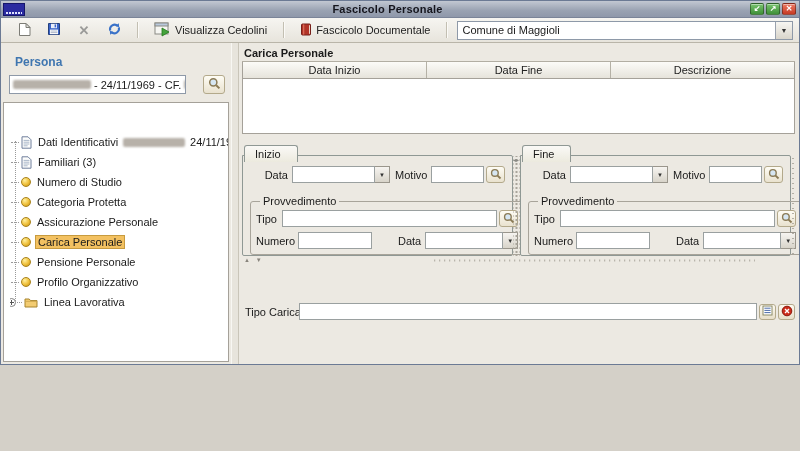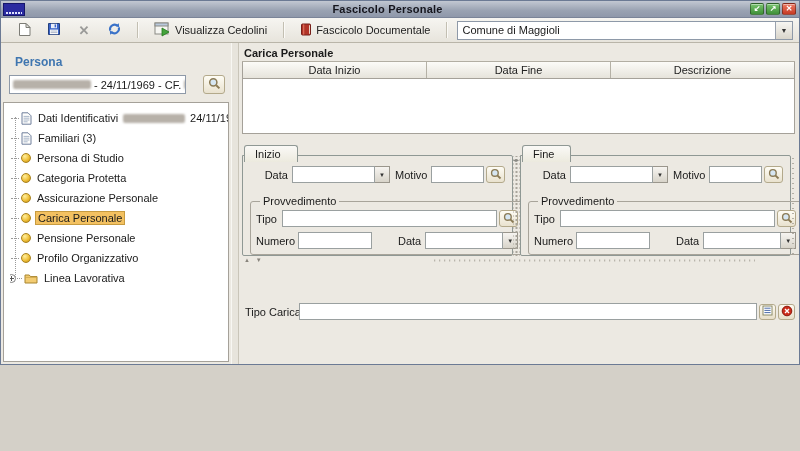--- a/index.html
+++ b/index.html
@@ -30,21 +30,21 @@
   .content { flex:1; display:flex; min-height:0; }
 
   
   .sidebar { width:230px; flex:0 0 230px; display:flex; flex-direction:column; background:#ece9e2; padding:0 2px 2px 2px; }
   .persona { color:#3f76b0; font-weight:bold; font-size:12px; margin:12px 0 6px 12px; }
   .searchrow { display:flex; align-items:center; margin:0 4px 8px 6px; gap:17px; }
   .personfield { flex:1; height:19px; background:#fff; border:1px solid #8e99a8; display:flex; align-items:center; padding:0 3px; gap:3px; overflow:hidden; white-space:nowrap; }
   .blur { display:inline-block; height:9px; background:#b7b1a9; border-radius:2px; filter:blur(1.3px); flex:0 0 auto; }
   .lensbtn { width:22px; height:19px; border:1px solid #b3a98b; border-radius:3px; background:linear-gradient(#fefcf4,#e9e2cf); display:flex; align-items:center; justify-content:center; cursor:default; }
   .treepanel { flex:1; background:#fff; border:1px solid #a5a199; position:relative; padding:5px 0 0 6px; overflow:hidden; }
-  .tree { position:relative; }
+  .tree { position:relative;margin-top:24px; }
   .tree::before { content:""; position:absolute; left:5px; top:9px; height:160px; border-left:1px dotted #9a9a9a; }
   .ti { height:20px; display:flex; align-items:center; white-space:nowrap; overflow:hidden; cursor:default; }
   .conn { width:8px; flex:0 0 8px; border-top:1px dotted #9a9a9a; margin-left:1px; }
   .ti .ico { margin:0 4px 0 2px; flex:0 0 auto; display:flex; }
   .ball { width:10px; height:10px; border-radius:50%; background:radial-gradient(circle at 35% 30%,#ffef9e,#eebf3a 55%,#c08a12); border:1px solid #a9821c; }
   .tlabel { padding:1px 2px; }
   .tlabel.sel { background:#f3c161; border:1px solid #c79b3f; padding:0 2px; }
   .toggle { width:9px; height:9px; border:1px solid #808080; border-radius:50%; margin-left:-3px; margin-right:1px; flex:0 0 9px; position:relative; background:#fff; }
   .toggle::before { content:""; position:absolute; left:1px; right:1px; top:3px; border-top:1px solid #555; }
   .toggle::after { content:""; position:absolute; top:1px; bottom:1px; left:3px; border-left:1px solid #555; }
@@ -213,21 +213,21 @@
                 </svg>
             </span>
             <span class="tlabel">Familiari (3)</span>
           </div>
 
           <div class="ti">
             <span class="conn"></span>
             <span class="ico">
                 <span class="ball"></span>
               </span>
-            <span class="tlabel">Persona di Studio</span>
+            <span class="tlabel">Numero di Studio</span>
           </div>
 
           <div class="ti">
             <span class="conn"></span>
             <span class="ico">
                 <span class="ball"></span>
               </span>
             <span class="tlabel">Categoria Protetta</span>
           </div>
 

